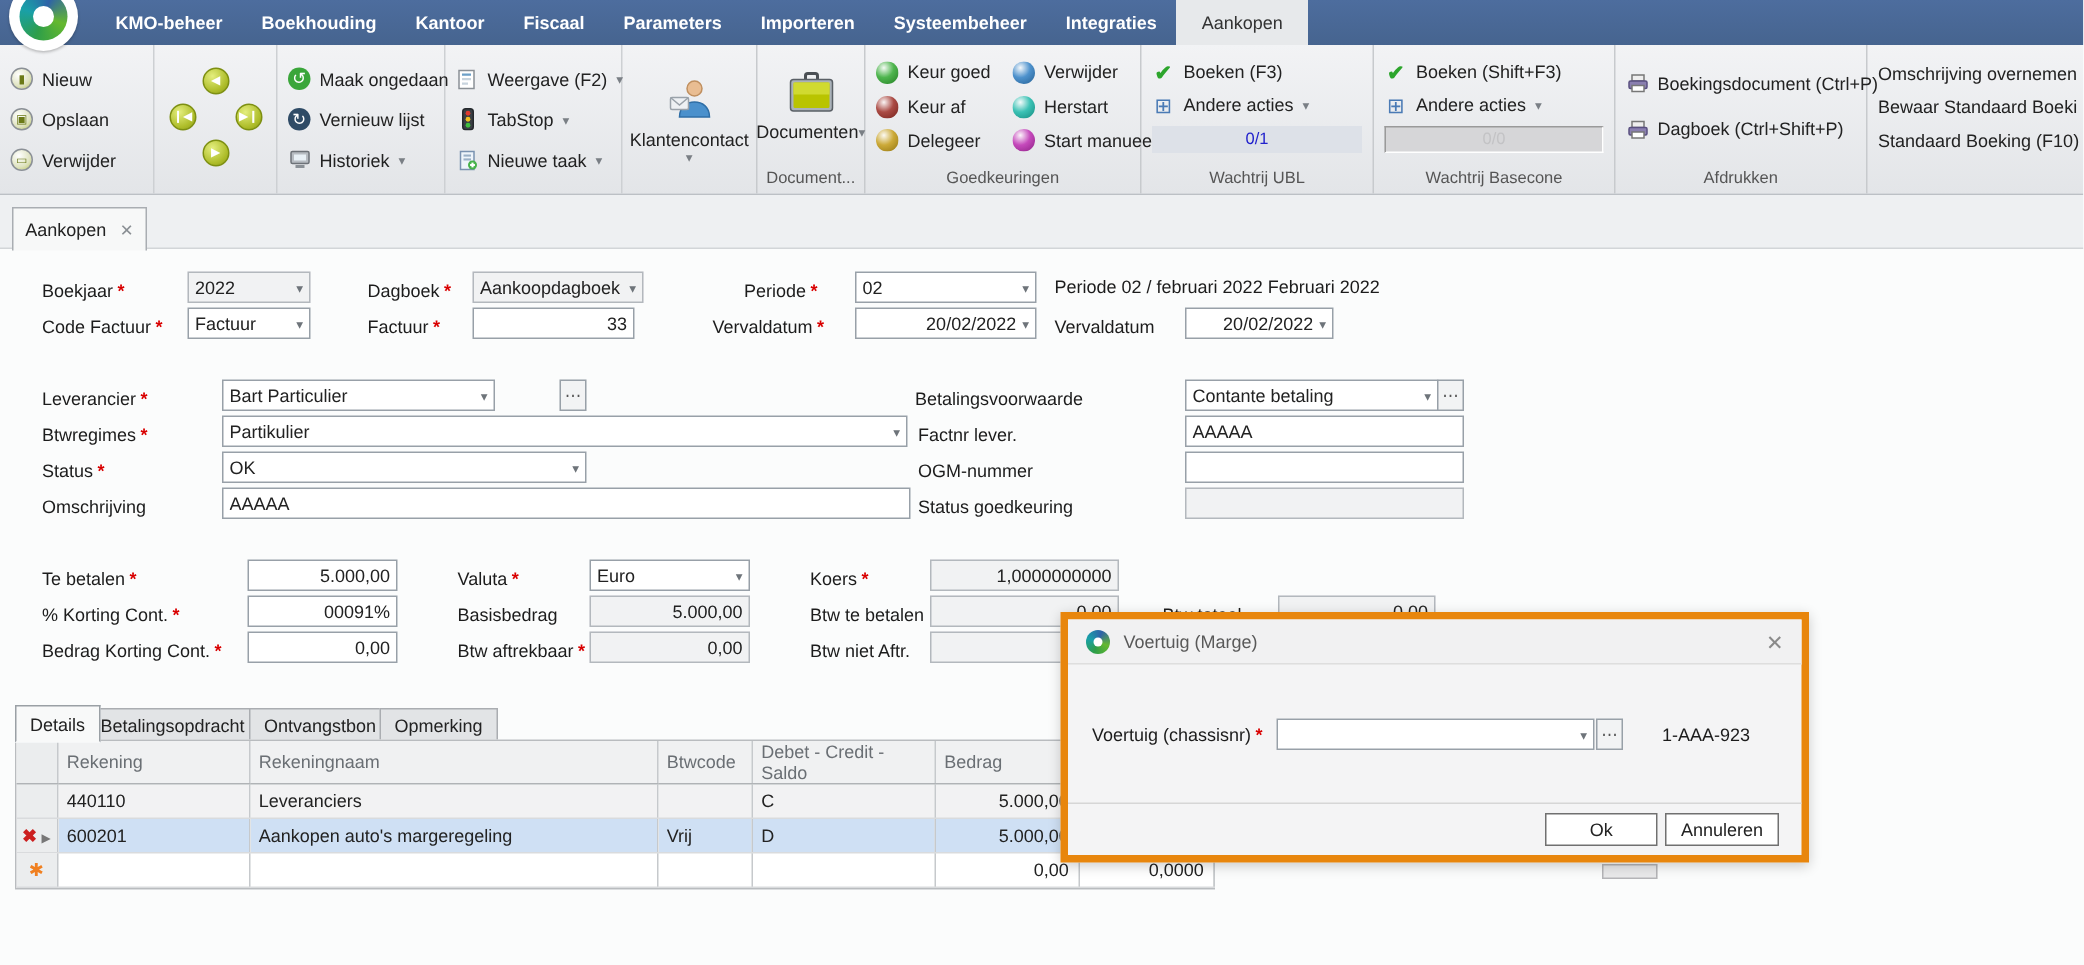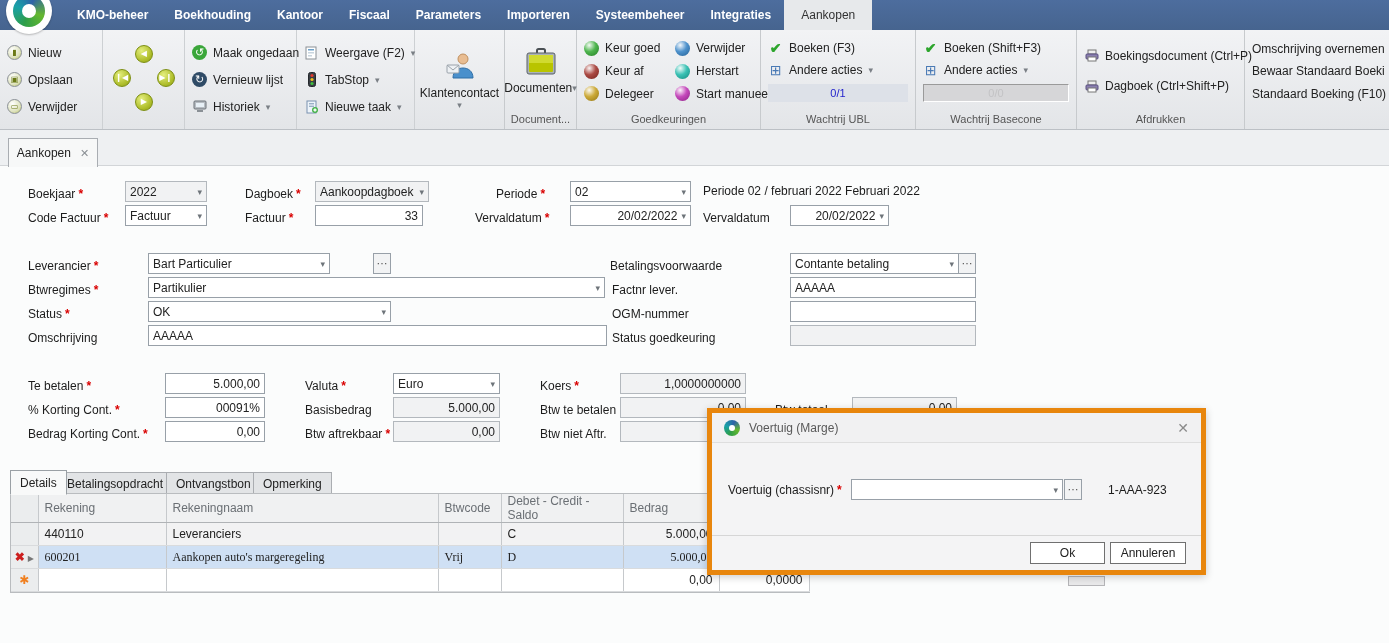--- a/index.html
+++ b/index.html
@@ -70,21 +70,21 @@
     border:1px solid #aaadb1; background:#e2e4e6; font-size:12px; padding:0 9px; }
   .dtab.active { background:#f8f9f9; border-color:#9aa0a5; border-bottom:1px solid #f8f9f9; z-index:2; height:25px; }
   .grid { position:absolute; left:10px; top:493px; width:800px; border:1px solid #b9bcbf; background:#fff; z-index:1; }
   .grid table { border-collapse:collapse; width:100%; table-layout:fixed; }
   .grid th { height:24px; background:#f0f1f2; color:#6a6f74; font-weight:normal; text-align:left;
     padding:0 6px; border-right:1px solid #c6c9cc; border-bottom:1px solid #b0b3b6; }
   .grid td { height:23px; padding:0 6px; border-right:1px solid #c6c9cc; border-bottom:1px solid #d9dbdd;
     white-space:nowrap; overflow:hidden; }
   .grid .ind { background:#ebedee; text-align:center; padding:0 2px; }
   .grid tr.r1 td:not(.ind) { background:#f2f2f3; }
-  .grid tr.sel td:not(.ind) { background:var(--selection_blue,#cfe0f4);font-family:Liberation Serif, serif; }
+  .grid tr.sel td:not(.ind) { background:var(--selection_blue,#cfe0f4); }
   .grid .amt { text-align:right; }
   .rowdel { color:#cc1f1f; font-weight:bold; font-size:12px; }
   .rowarr { color:#777; font-size:8px; margin-left:3px; }
   .rownew { color:#f08020; font-size:12px; }
   .frag-box { position:absolute; left:1068px; top:576px; width:37px; height:10px; background:#e9e9ea; border:1px solid #b5b5b8; z-index:1; }
 
   
   .dialog { position:absolute; left:707px; top:408px; width:499px; height:167px;
     border:5px solid var(--accent_orange,#e8860d); background:#f4f4f5; z-index:10; box-shadow:0 2px 8px rgba(0,0,0,.2); }
   .dlg-title { height:30px; background:#f1f1f2; border-bottom:1px solid #dedede; display:flex; align-items:center; padding:0 12px; gap:9px; color:#595959; }

